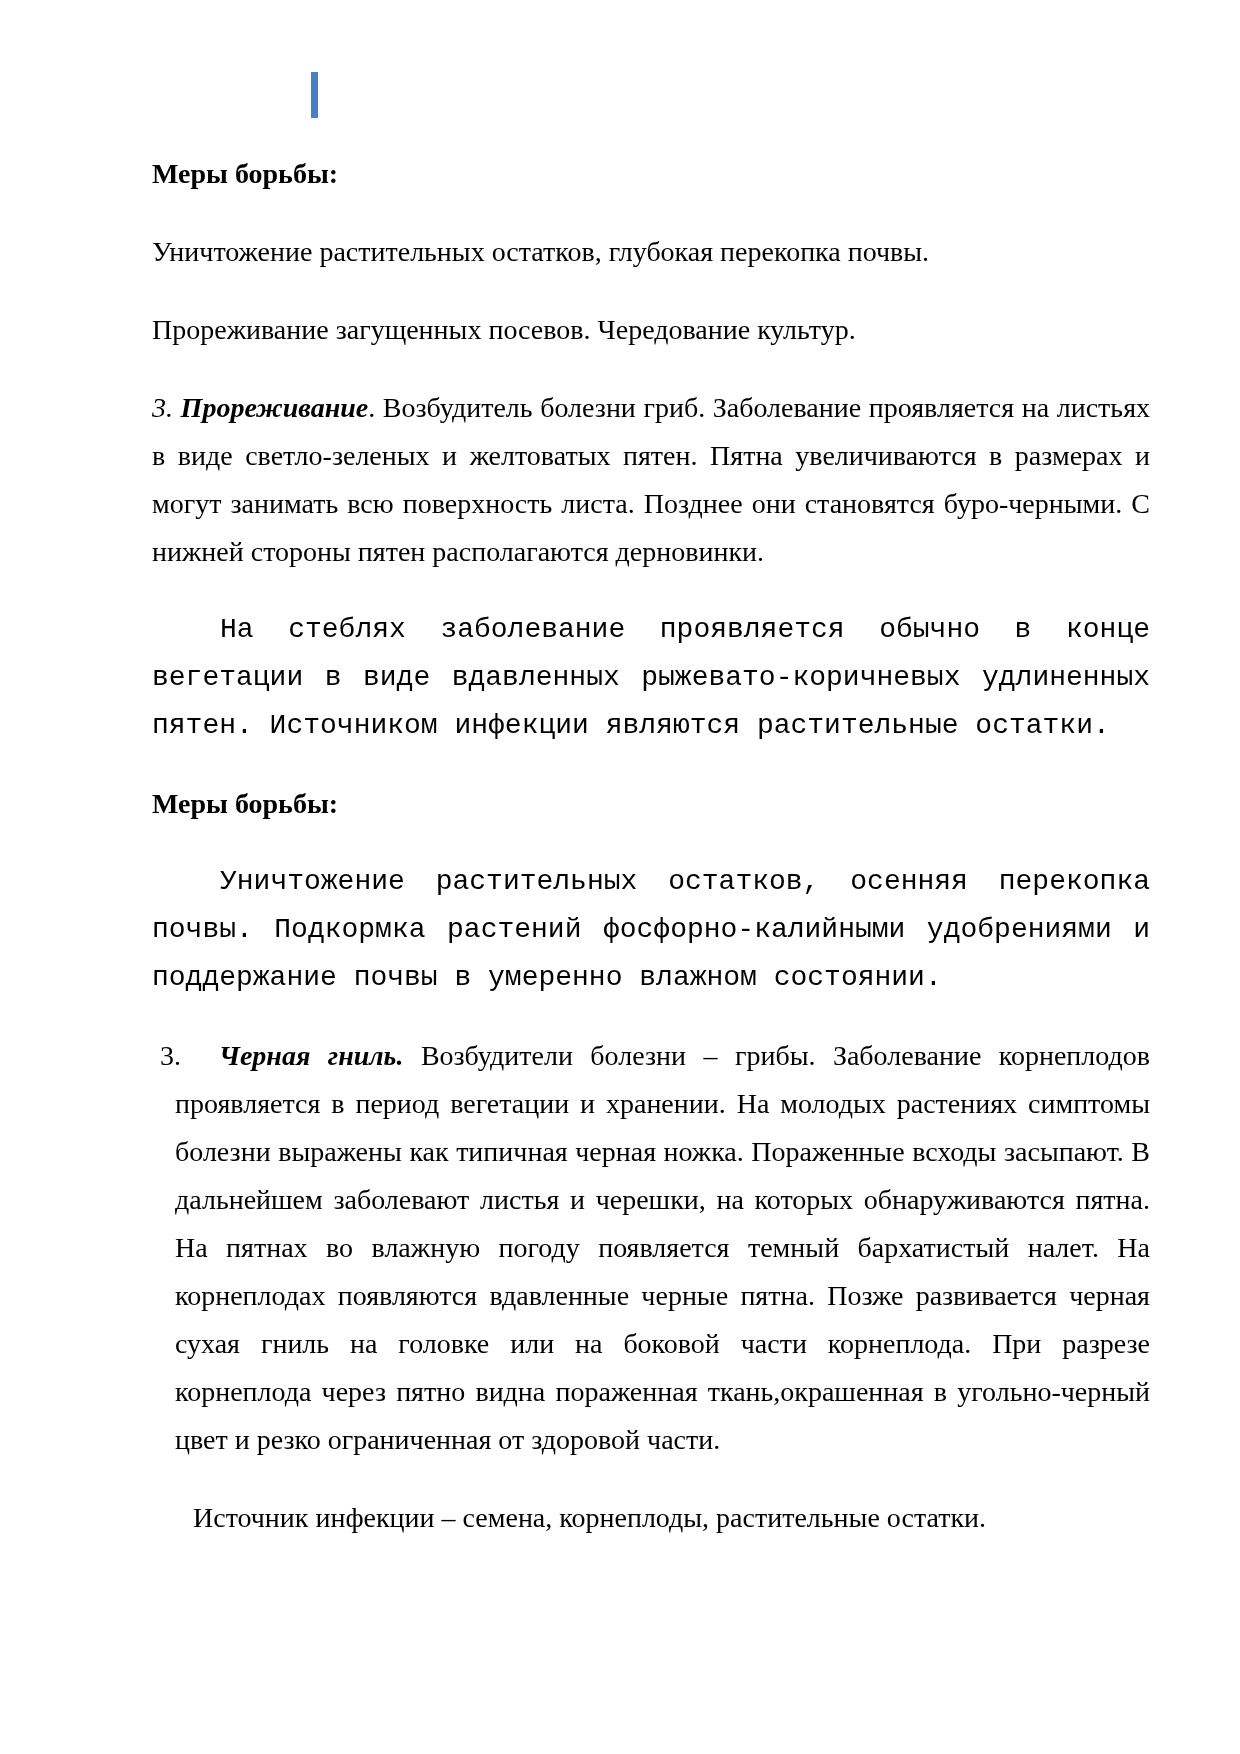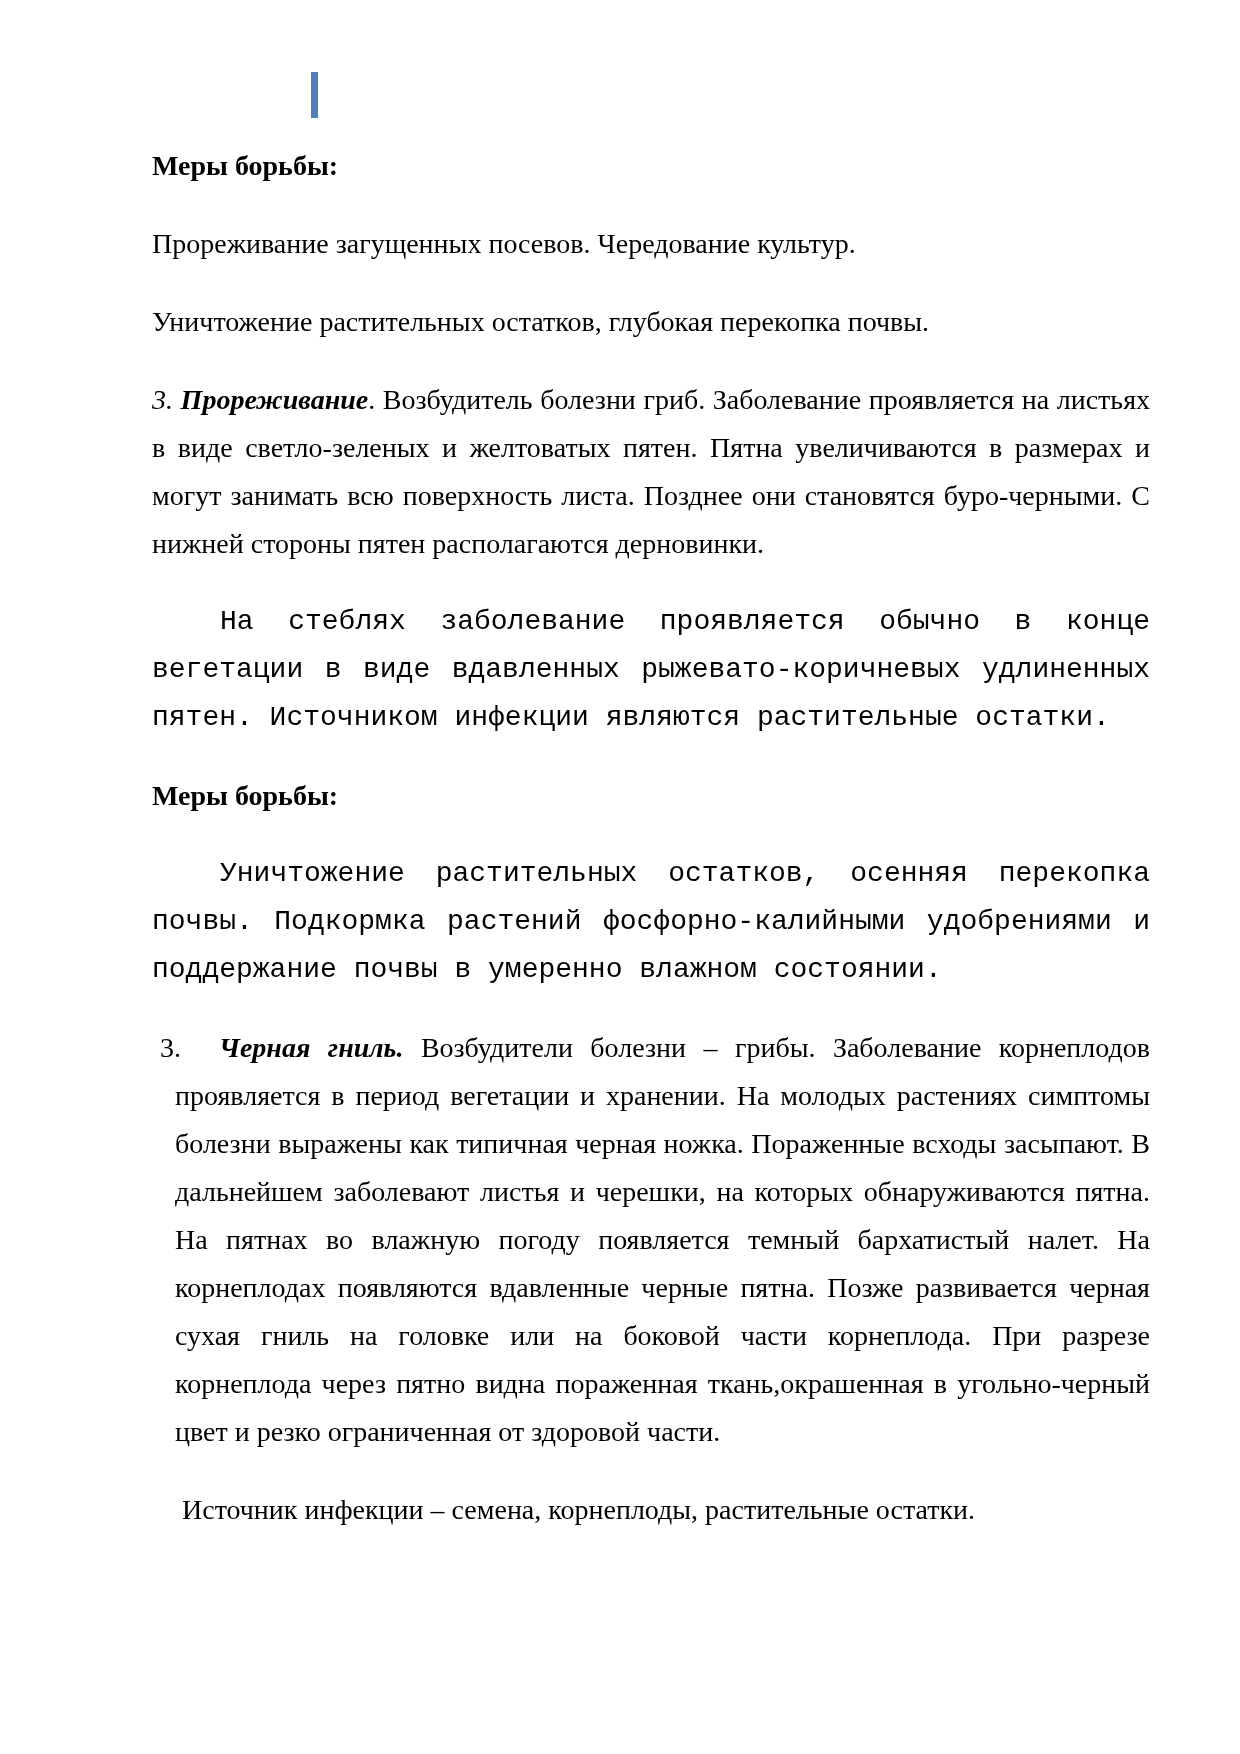--- a/index.html
+++ b/index.html
@@ -20,21 +20,21 @@
     position: absolute;
     left: 311px;
     top: 72px;
     width: 7px;
     height: 46px;
     background: #4e7fbe;
   }
   .doc {
     position: absolute;
     left: 152px;
-    top: 8px;
+    top: 16px;
     width: 998px;
     padding-top: 134px;
     font-size: 28px;
     line-height: 48px;
   }
   .block {
     margin: 0 0 30px 0;
   }
   .heading {
     font-weight: bold;
@@ -44,36 +44,36 @@
   }
   .indent {
     text-indent: 68px;
     font-family: Liberation Mono, monospace;
   }
   .hang {
     margin-left: 23px;
     text-indent: -15px;
   }
   .offset {
-    margin-left: 30px;
+    margin-left: 41px;
   }
   .bold { font-weight: bold; }
   .italic { font-style: italic; }
   .bold-italic { font-weight: bold; font-style: italic; }
   .tab-spacer { display: inline-block; width: 38px; }
 </style>
 </head>
 <body>
 
 <div class="page">
   <div class="caret"></div>
   <div class="doc">
       <div class="block heading"><span class="bold">Меры борьбы:</span></div>
+      <div class="block paragraph"><span>Уничтожение растительных остатков, глубокая перекопка почвы.</span></div>
       <div class="block paragraph"><span>Прореживание загущенных посевов. Чередование культур.</span></div>
-      <div class="block paragraph"><span>Уничтожение растительных остатков, глубокая перекопка почвы.</span></div>
       <div class="block paragraph justify"><span class="italic">3. </span><span class="bold-italic">Прореживание</span><span>. Возбудитель болезни гриб. Заболевание проявляется на листьях в виде светло-зеленых и желтоватых пятен. Пятна увеличиваются в размерах и могут занимать всю поверхность листа. Позднее они становятся буро-черными. С нижней стороны пятен располагаются дерновинки.</span></div>
       <div class="block paragraph justify indent"><span>На стеблях заболевание проявляется обычно в конце вегетации в виде вдавленных рыжевато-коричневых удлиненных  пятен. Источником инфекции являются растительные остатки.</span></div>
       <div class="block heading"><span class="bold">Меры борьбы:</span></div>
       <div class="block paragraph justify indent"><span>Уничтожение растительных остатков, осенняя перекопка почвы. Подкормка растений фосфорно-калийными удобрениями и поддержание почвы в умеренно влажном состоянии.</span></div>
       <div class="block paragraph justify hang"><span>3.</span><span class="tab-spacer"></span><span class="bold-italic">Черная гниль.</span><span> Возбудители болезни – грибы. Заболевание корнеплодов проявляется в период вегетации и хранении. На молодых растениях симптомы болезни выражены как типичная черная ножка. Пораженные всходы засыпают. В дальнейшем заболевают листья и черешки, на которых обнаруживаются пятна. На пятнах во влажную погоду появляется темный бархатистый налет. На корнеплодах появляются вдавленные черные пятна. Позже развивается черная сухая гниль на головке или на боковой части корнеплода. При разрезе корнеплода  через пятно видна пораженная ткань,окрашенная в угольно-черный цвет и резко ограниченная от здоровой части.</span></div>
       <div class="block paragraph offset"><span>Источник инфекции – семена, корнеплоды, растительные остатки.</span></div>
     </div>
 </div>
 
 </body></html>

